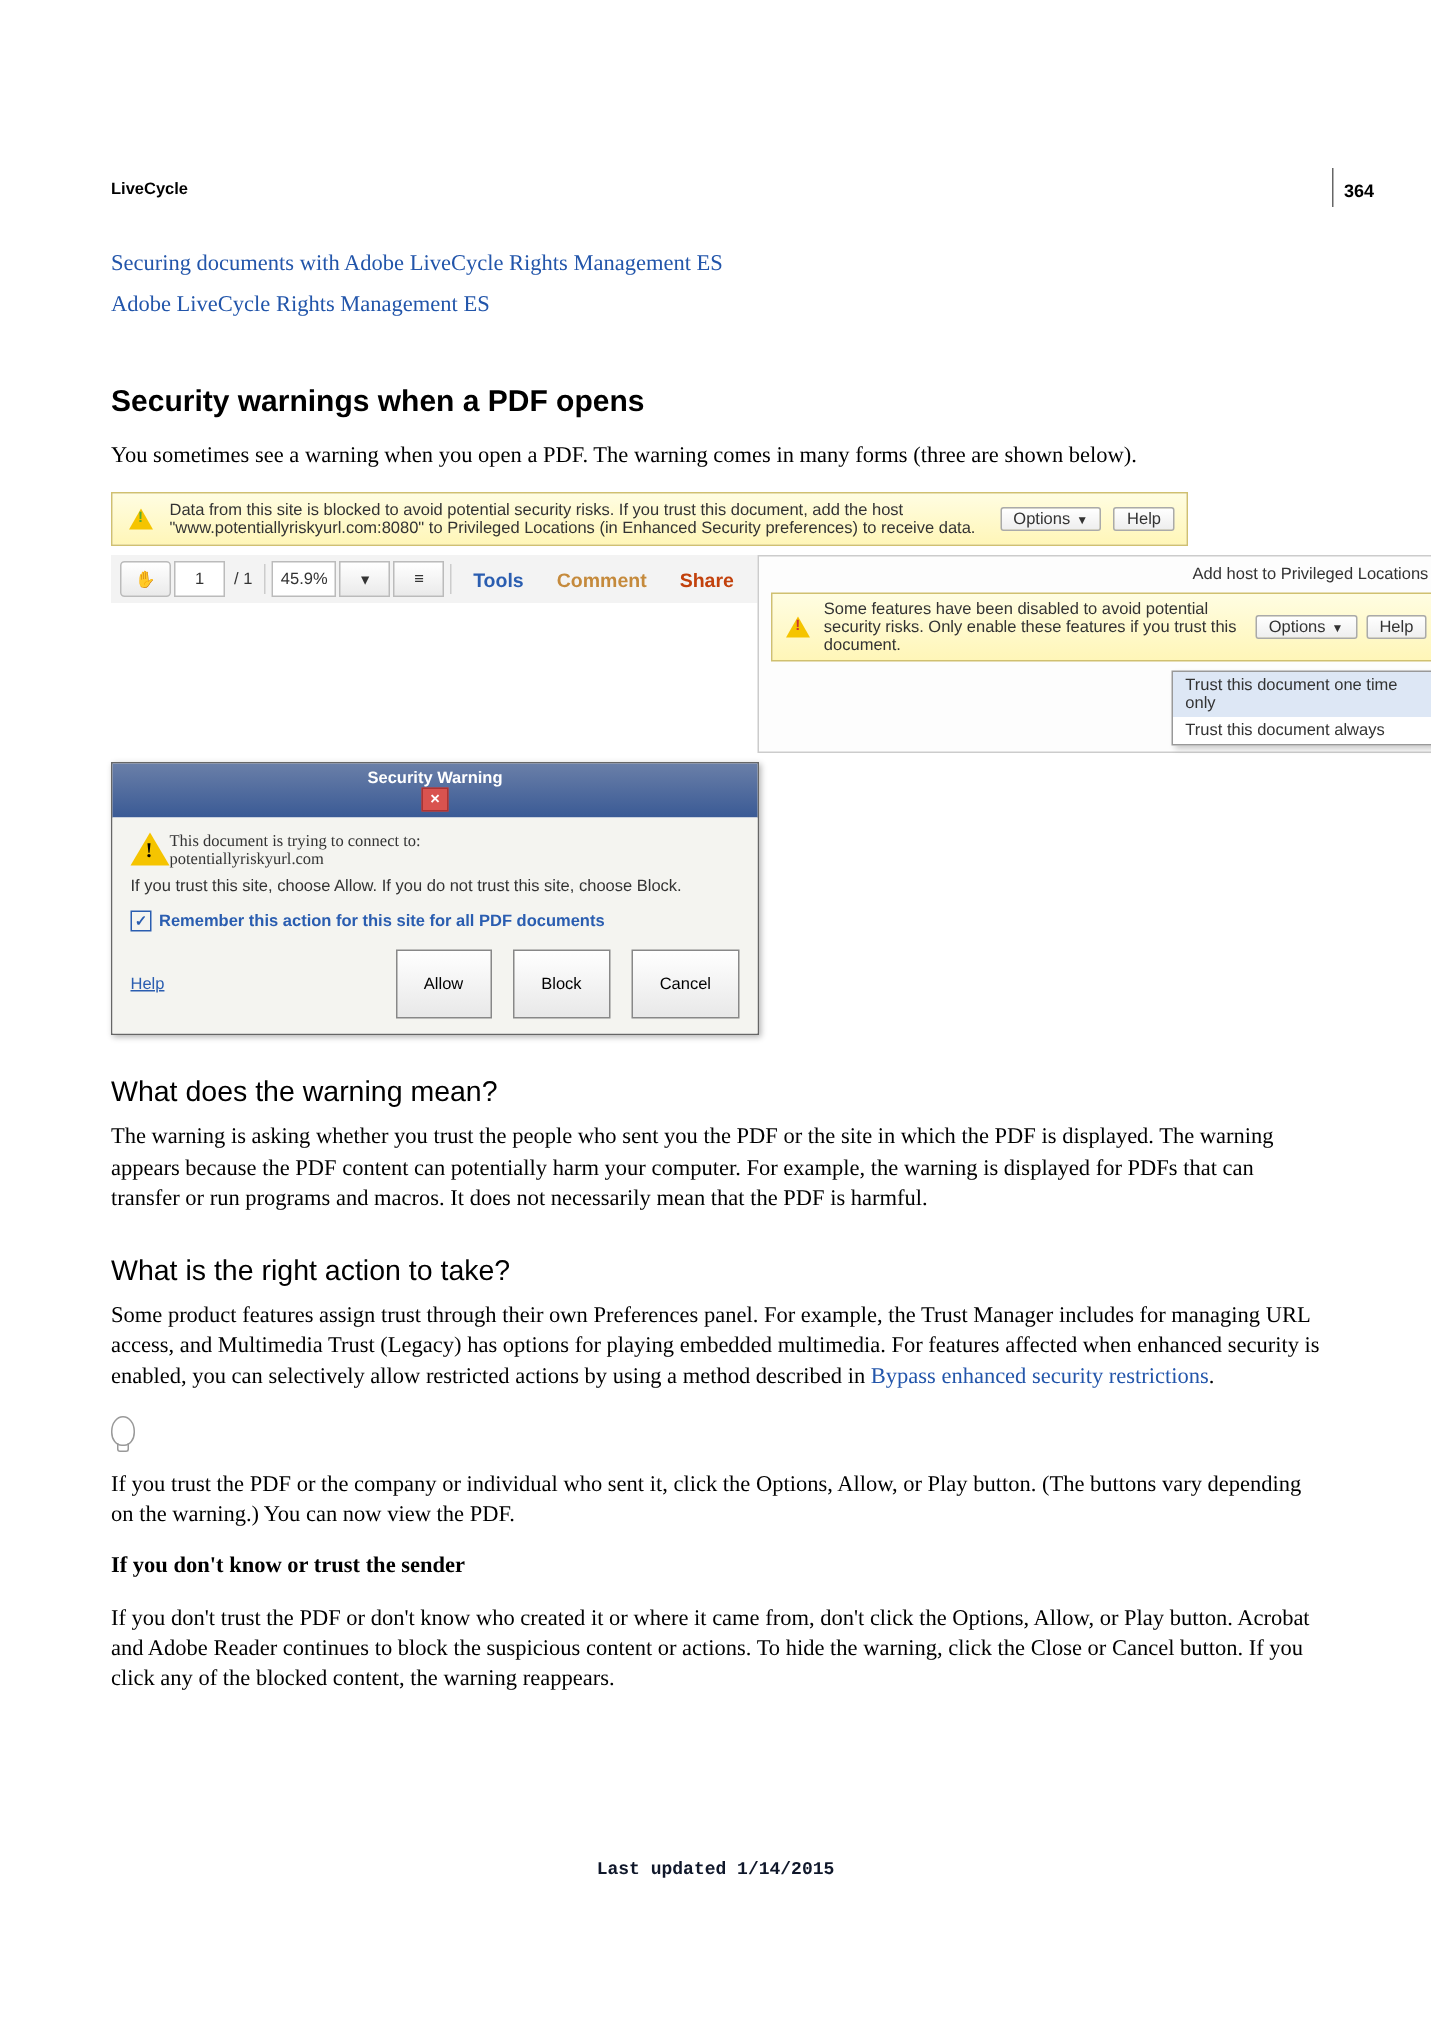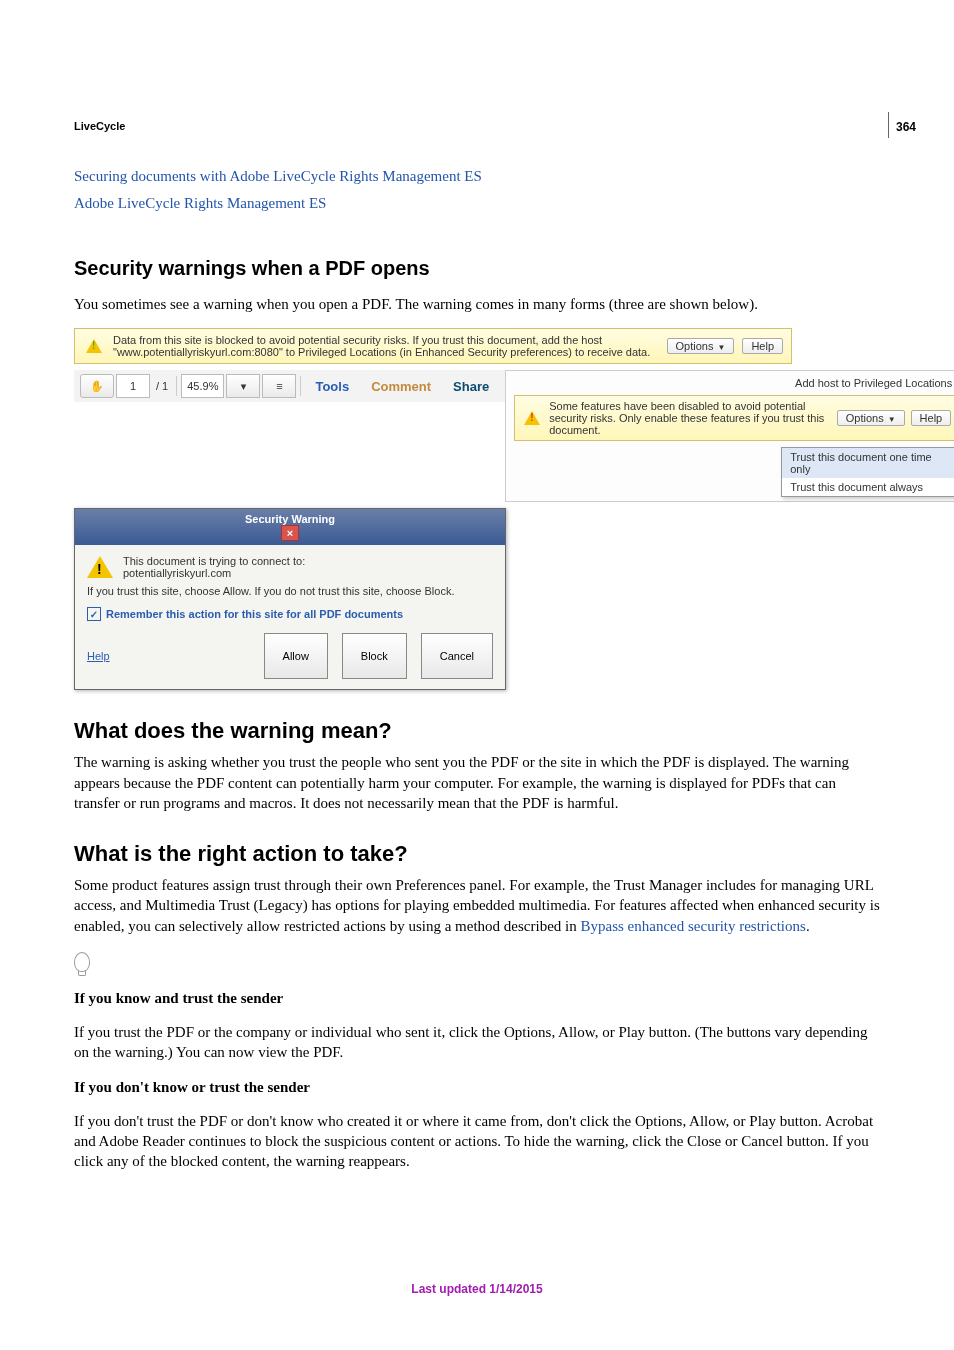--- a/index.html
+++ b/index.html
@@ -49,38 +49,38 @@
     font-size: 20px;
     margin: 45px 0 14px 0;
   }
   p.body {
     font-size: 15px;
     line-height: 1.35;
     margin: 0 0 14px 0;
   }
   h2.sub {
     font-family: "Myriad Pro", Arial, sans-serif;
-    font-weight: 700;
-    font-size: 22px;
+    font-weight: 400;
+    font-size: 19px;
     margin: 28px 0 8px 0;
   }
   .strong { font-weight: bold; }
   .italic { font-style: italic; }
   .tip-row { display:flex; gap:10px; align-items:flex-start; margin: 8px 0 16px 0;}
   .bulb {
     width:14px; height:18px; border:1.5px solid #999; border-radius:50% 50% 45% 45%;
     position:relative; flex:0 0 auto; margin-top:2px;
   }
   .bulb::after{content:"";position:absolute;bottom:-5px;left:3px;right:3px;height:5px;border:1.5px solid #999;border-top:none;border-radius:0 0 2px 2px;}
   .footer {
     text-align:center;
-    font-family: Liberation Sans, sans-serif;
+    font-family: Liberation Mono, monospace;
     font-weight:bold;
     font-size:12px;
-    color:#a21caf;
+    color:#0f172a;
     margin-top: 110px;
   }
 
   
   .mockups { margin: 14px 0 12px 0; font-family: "Segoe UI", Tahoma, Arial, sans-serif; font-size:11px; color:#333;}
   .bar {
     border:1px solid #d0c070;
     background: linear-gradient(#fffde2,#fff6b8);
     display:flex; align-items:center; gap:8px;
     padding:5px 8px;
@@ -99,21 +99,21 @@
 
   .toolbar-row { display:flex; align-items:flex-start; gap:0; margin-top:6px; width:700px;}
   .toolbar-left{
     flex:0 0 auto; display:flex; align-items:center; gap:2px;
     padding:4px 6px; background:#f3f3f3;
   }
   .tb-btn{border:1px solid #bbb;background:linear-gradient(#fff,#eaeaea);height:22px;min-width:22px;display:flex;align-items:center;justify-content:center;font-size:11px;padding:0 5px;}
   .tb-btn.round{border-radius:3px;}
   .tb-sep{width:1px;height:20px;background:#ccc;margin:0 2px;}
   .tb-link{color:#2a5db0;font-weight:bold;font-size:13px;padding:0 10px;}
-  .share{color:#0c4a6e;}
+  .share{color:#c2410c;}
   .toolbar-right{
     padding:4px 8px; border:1px solid #ccc; background:#fdfdfd;
     display:flex; flex-direction:column; gap:4px; flex:1;
   }
   .addhost{ text-align:right; padding:2px 6px; font-size:11px;}
   .inner-bar{
     border:1px solid #d0c070;
     background: linear-gradient(#fffde2,#fff6b8);
     display:flex; align-items:center; gap:6px;
     padding:4px 6px;
@@ -133,21 +133,21 @@
   .dlg-title{
     background:linear-gradient(#6a7fa8,#3a5a95);
     color:#fff; font-weight:bold; padding:4px 6px;
     display:flex; align-items:center; justify-content:space-between;flex-direction:column;
   }
   .close-x{
     width:16px;height:14px;background:#d9534f;border:1px solid #a33;color:#fff;
     display:flex;align-items:center;justify-content:center;font-weight:bold;font-size:11px;
   }
   .dlg-body{background:#f4f4f0;padding:10px 12px;}
-  .dlg-row{display:flex;gap:10px;align-items:center;margin-bottom:6px;}
+  .dlg-row{display:flex;align-items:flex-start;margin-bottom:6px;font-family:Liberation Serif, serif;}
   .warn-bigtri{
     width:0;height:0;border-left:13px solid transparent;border-right:13px solid transparent;border-bottom:22px solid #f5c400;position:relative;
   }
   .warn-bigtri::after{content:"!";position:absolute;left:-3px;top:5px;font-size:14px;font-weight:bold;color:#000;}
   .checkbox{display:inline-flex;align-items:center;gap:5px;color:#2a5db0;font-weight:bold;margin:6px 0 12px 0;}
   .chk{width:12px;height:12px;border:1px solid #2a5db0;display:inline-flex;align-items:center;justify-content:center;font-size:10px;color:#2a5db0;}
   .dlg-buttons{display:flex;gap:14px;align-items:center;}
   .dlg-buttons .help{color:#2a5db0;text-decoration:underline;margin-right:auto;}
   .dlg-btn{border:1px solid #888;background:linear-gradient(#fff,#e8e8e8);padding:16px 18px;font-size:11px;}
 </style>
@@ -238,20 +238,19 @@
 
   <h2 class="sub">What is the right action to take?</h2>
   <p class="body">
     <span>Some product features assign trust through their own Preferences panel. For example, the Trust Manager includes for managing URL access, and Multimedia Trust (Legacy) has options for playing embedded multimedia. For features affected when enhanced security is enabled, you can selectively allow restricted actions by using a method described in </span><a href="#" class="link">Bypass enhanced security restrictions</a><span>.</span>
   </p>
 
   <div class="tip-row">
     <span class="bulb"></span>
   </div>
 
-  <p class="body strong">If you know and trust the sender</p>
   <p class="body">If you trust the PDF or the company or individual who sent it, click the Options, Allow, or Play button. (The buttons vary depending on the warning.) You can now view the PDF.</p>
 
   <p class="body strong">If you don't know or trust the sender</p>
   <p class="body">If you don't trust the PDF or don't know who created it or where it came from, don't click the Options, Allow, or Play button. Acrobat and Adobe Reader continues to block the suspicious content or actions. To hide the warning, click the Close or Cancel button. If you click any of the blocked content, the warning reappears.</p>
 
   <div class="footer">Last updated 1/14/2015</div>
 </div>
 
 </body></html>

